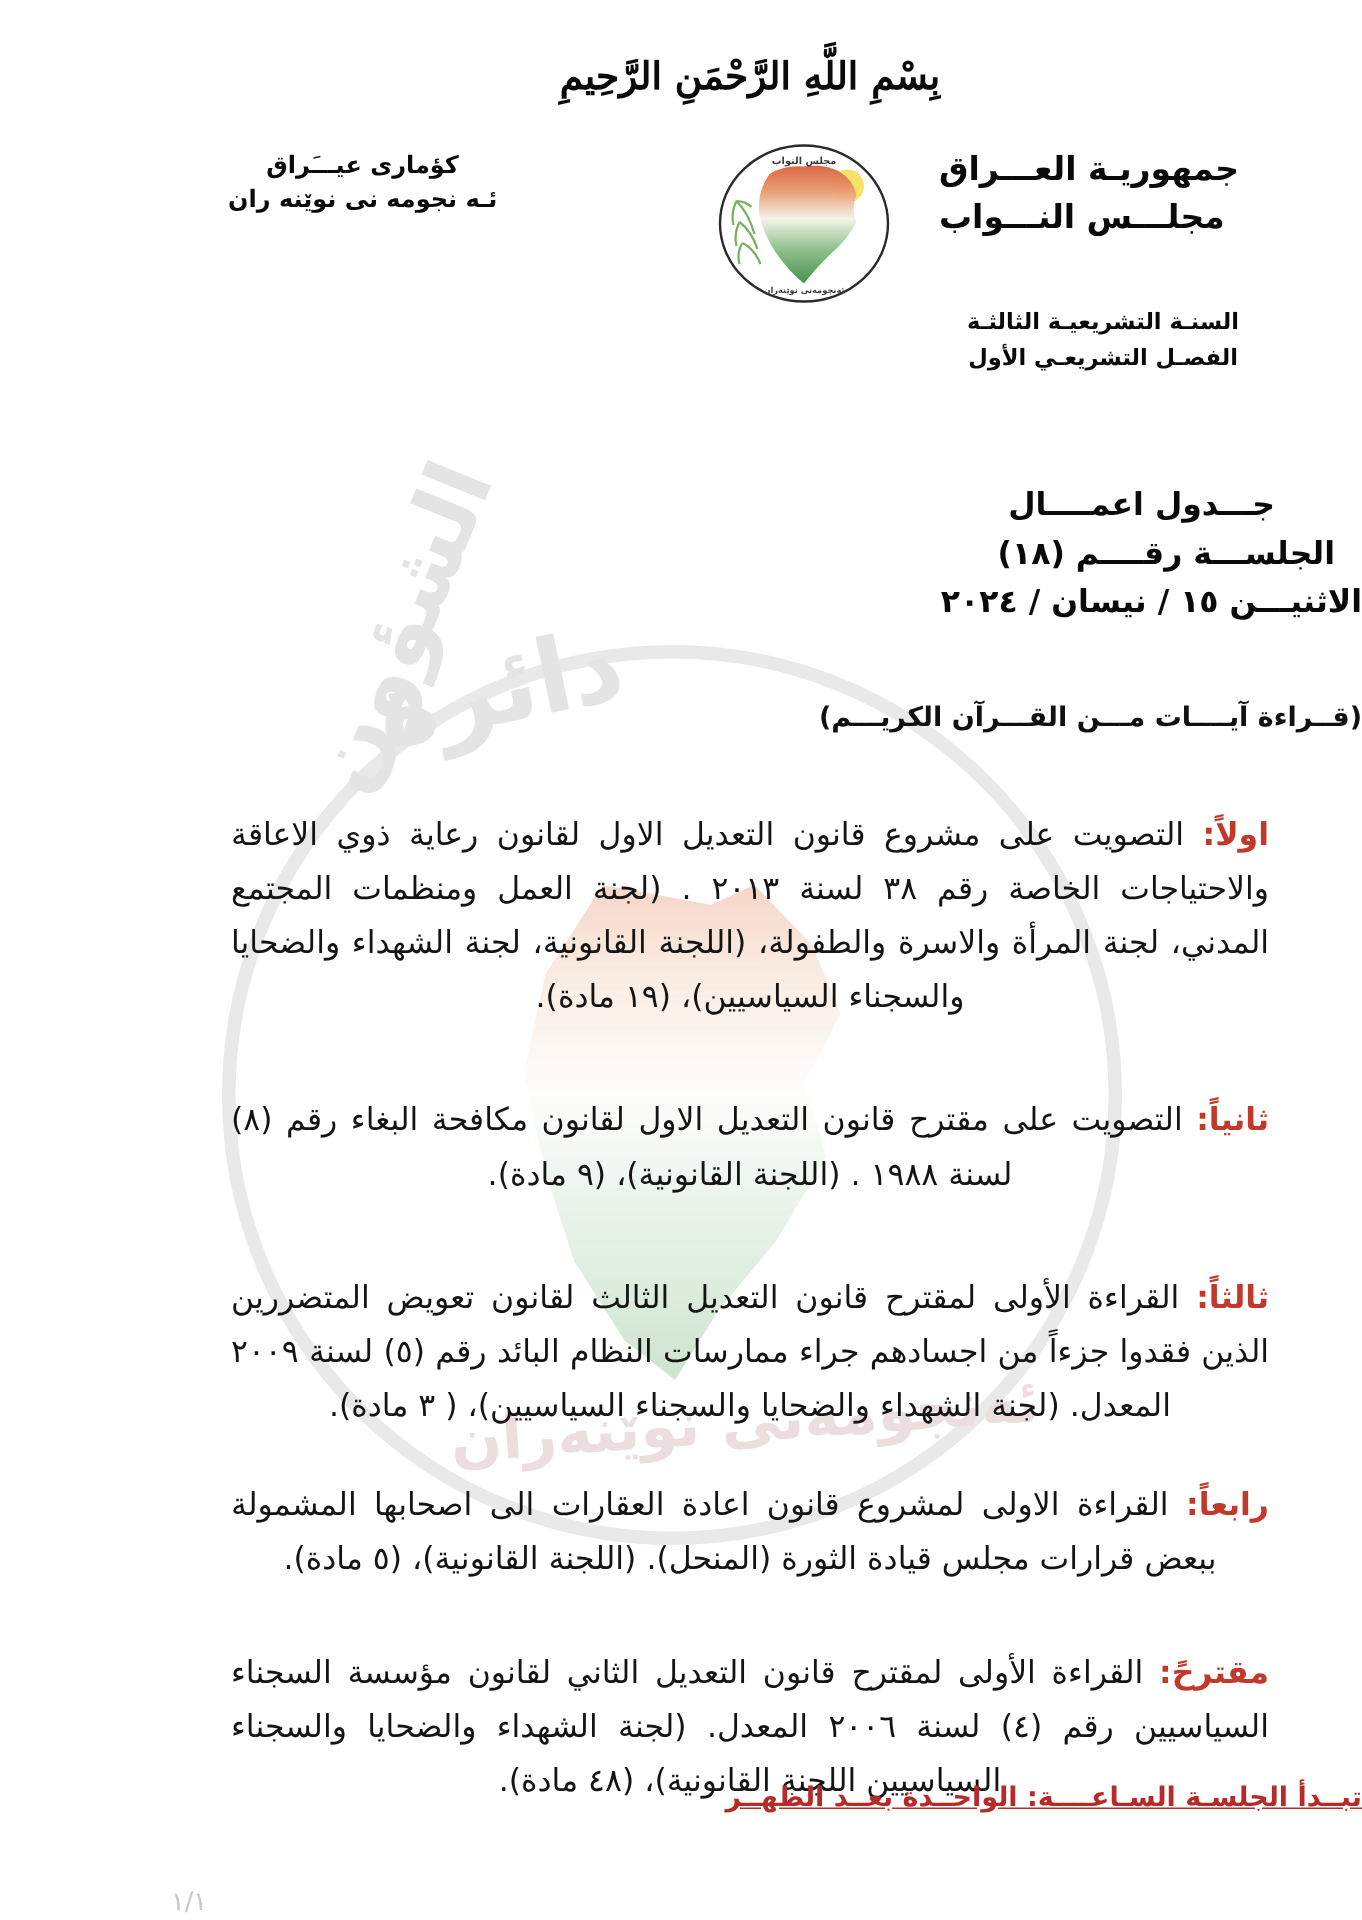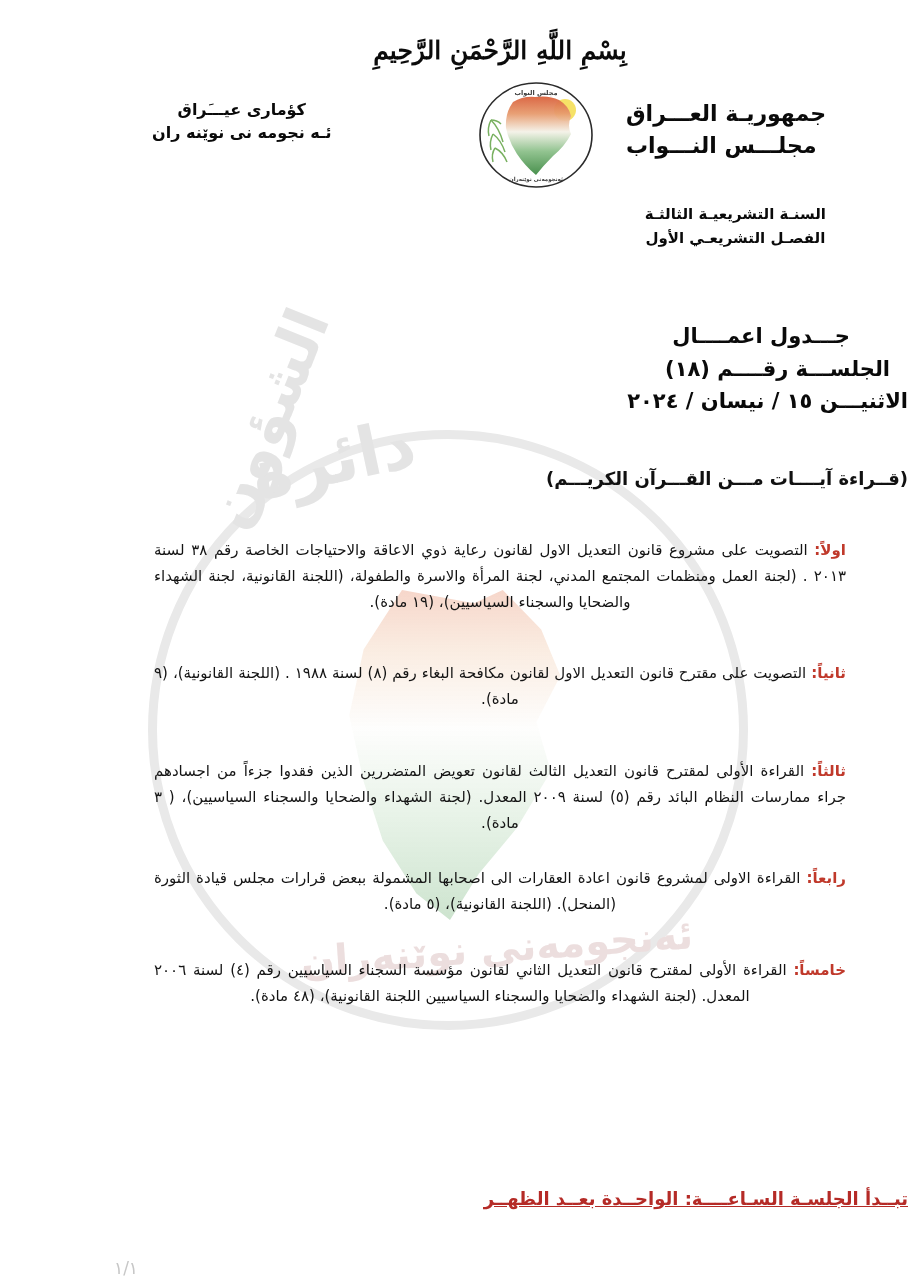--- a/index.html
+++ b/index.html
@@ -96,21 +96,21 @@
     font-size: 25px;
     font-weight: 700;
     font-family: "DejaVu Serif", "Liberation Serif", serif;
     color: #0b0b0b;
   }
 
   
   .emblem {
     position: absolute;
     left: 385px;
-    top: 70px;
+    top: 84px;
     width: 118px;
     height: 110px;
   }
   .emblem svg { display: block; }
 
   
   .hdr {
     position: absolute;
     font-weight: 700;
     font-family: "DejaVu Sans", "Liberation Sans", sans-serif;
@@ -175,21 +175,21 @@
 
   
   .items {
     position: absolute;
     left: 62px;
     right: 62px;
     top: 528px;
   }
   .item {
     margin-bottom: 26px;
-    font-size: 15px;
+    font-size: 21px;
     line-height: 1.72;
     text-align: justify;
     text-align-last: center;
     color: #141414;
   }
   .item .ordinal {
     color: #c0392b;
     font-weight: 700;
   }
   .item .body { color: #141414; }
@@ -302,21 +302,21 @@
       <span class="ordinal">ثالثاً:</span>
       <span class="body">القراءة الأولى لمقترح قانون التعديل الثالث لقانون تعويض المتضررين الذين فقدوا جزءاً من اجسادهم جراء ممارسات النظام البائد رقم (٥) لسنة ٢٠٠٩ المعدل. (لجنة الشهداء والضحايا والسجناء السياسيين)، ( ٣ مادة).</span>
     </div>
 
     <div class="item item-4">
       <span class="ordinal">رابعاً:</span>
       <span class="body">القراءة الاولى لمشروع قانون اعادة العقارات الى اصحابها المشمولة ببعض قرارات مجلس قيادة الثورة (المنحل). (اللجنة القانونية)، (٥ مادة).</span>
     </div>
 
     <div class="item item-5">
-      <span class="ordinal">خامساً:</span>
+      <span class="ordinal">مقترحً:</span>
       <span class="body">القراءة الأولى لمقترح قانون التعديل الثاني لقانون مؤسسة السجناء السياسيين رقم (٤) لسنة ٢٠٠٦ المعدل. (لجنة الشهداء والضحايا والسجناء السياسيين اللجنة القانونية)، (٤٨ مادة).</span>
     </div>
 
   </div>
 
   <div class="footer-note">تبــدأ الجلسـة السـاعــــة: الواحــدة بعــد الظهــر</div>
 
   <div class="page-num">١/١</div>
 
 </div>

